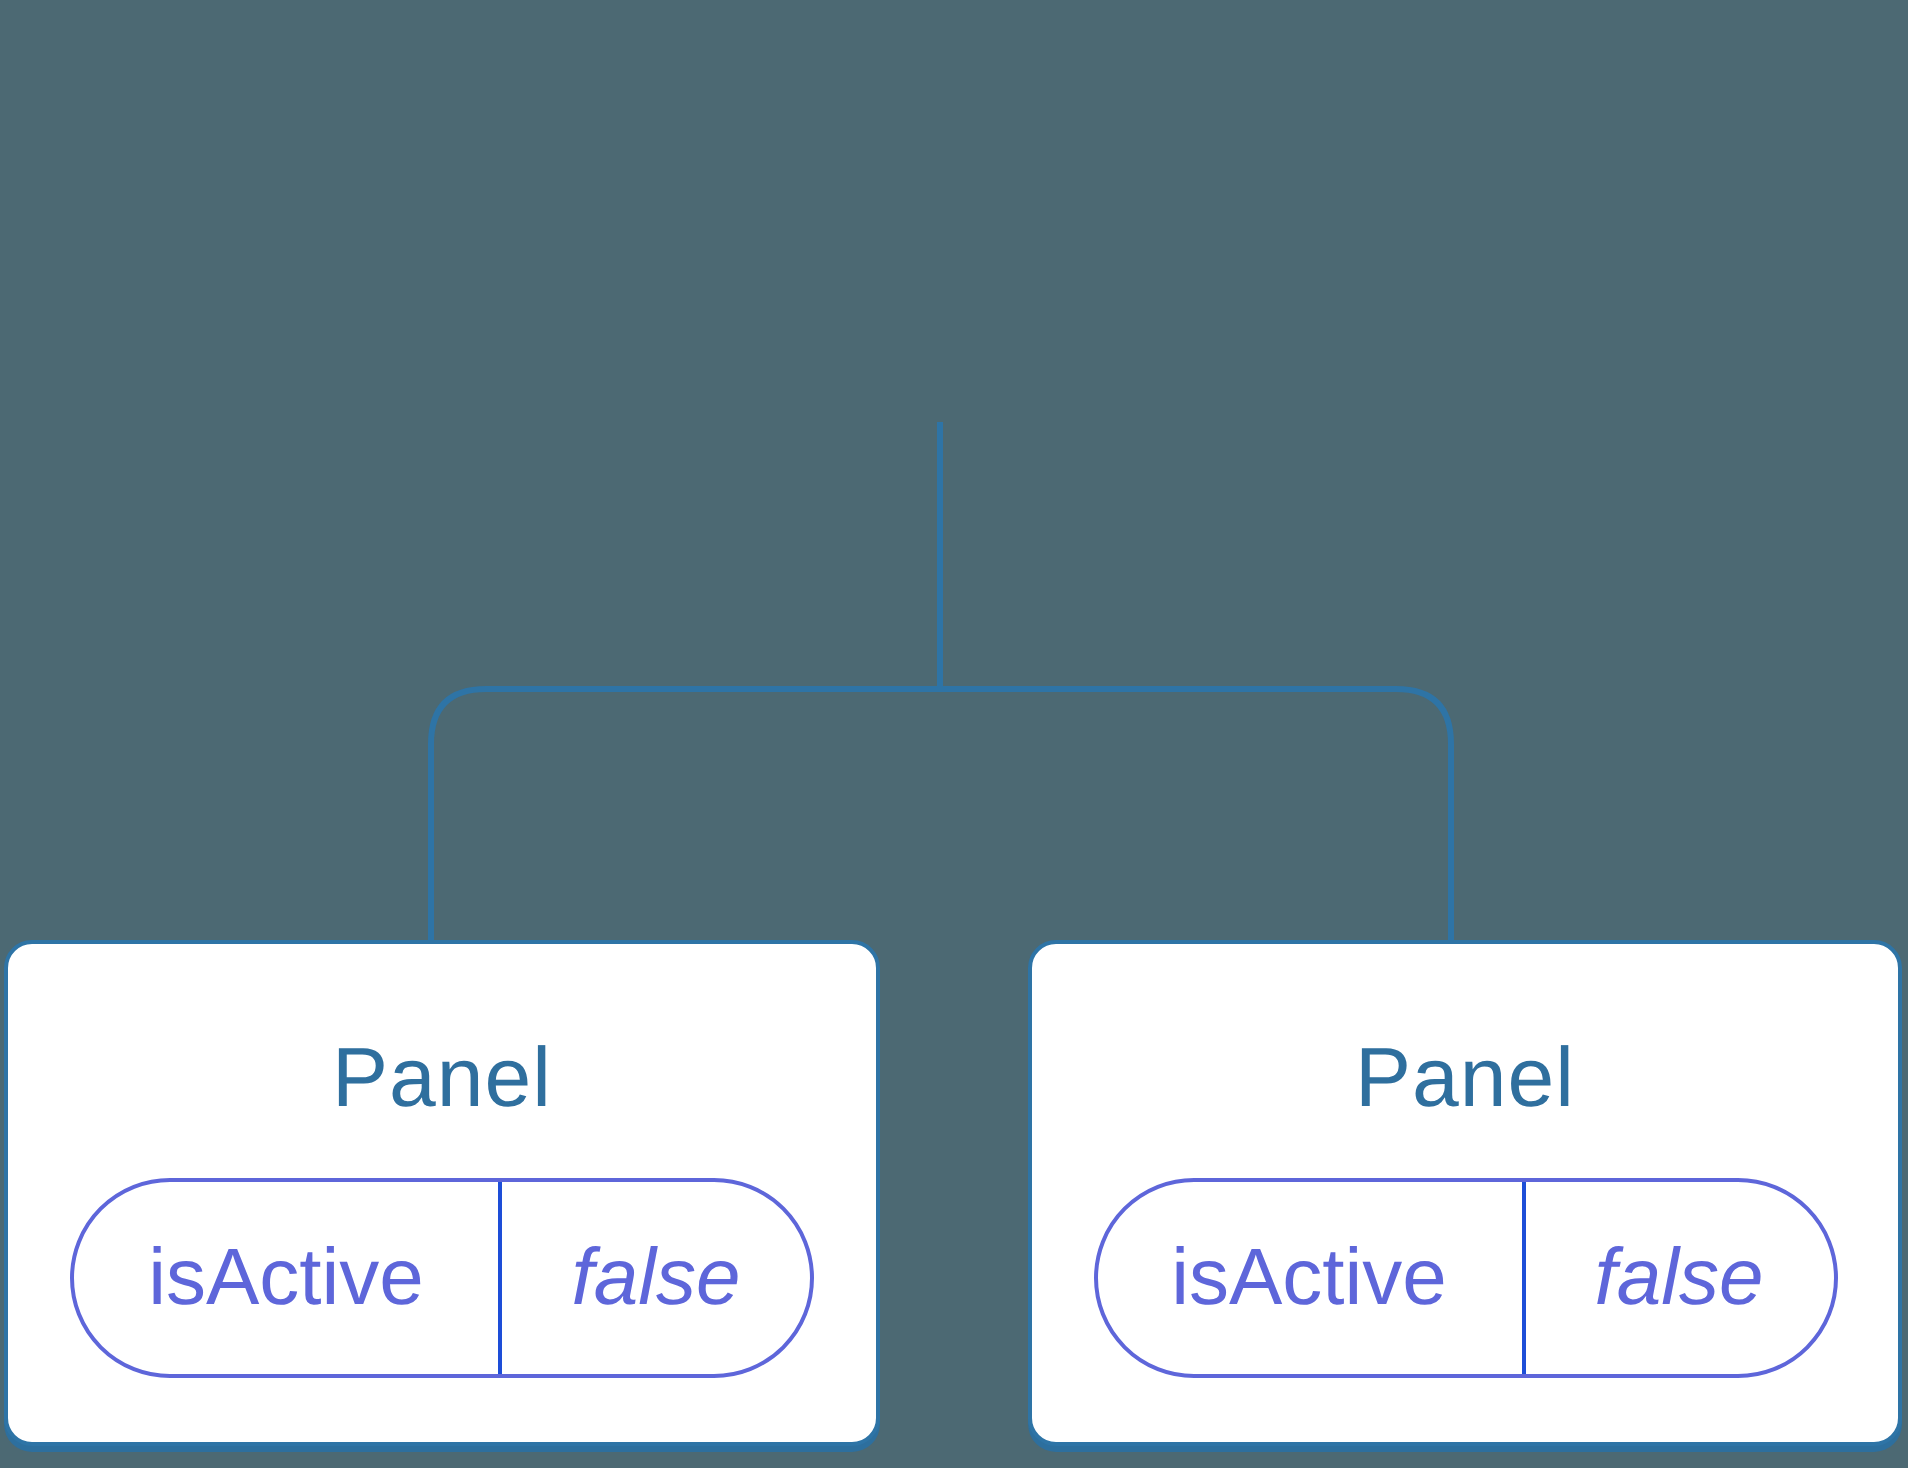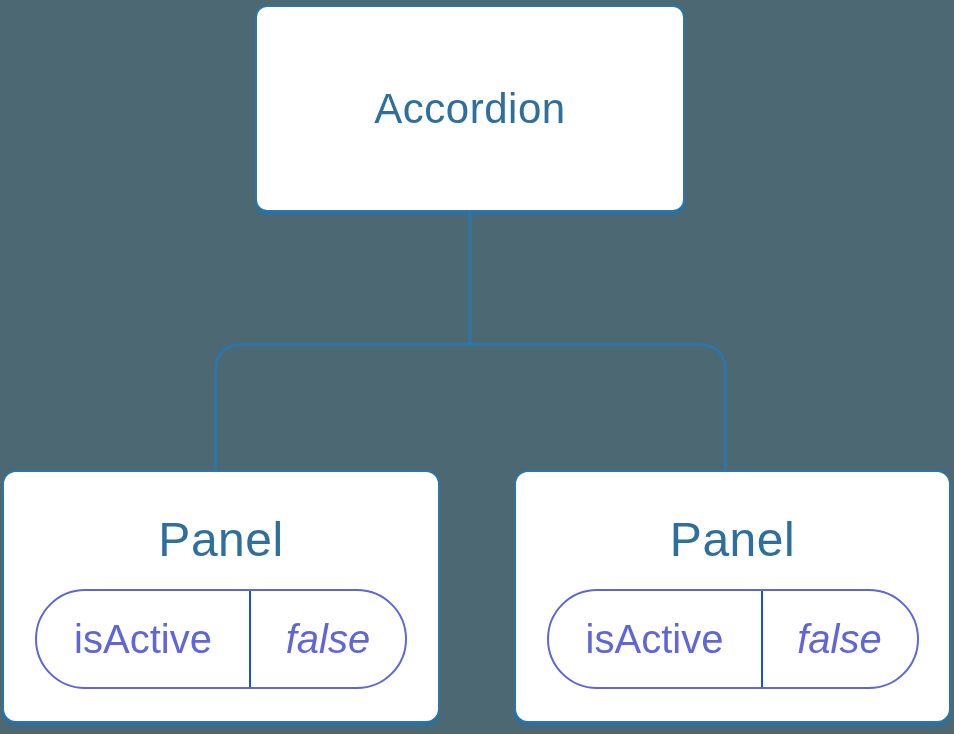--- a/index.html
+++ b/index.html
@@ -59,21 +59,21 @@
     top: 0;
     left: 0;
     right: 0;
     height: 120px;
     padding-top: 14px;
     box-sizing: border-box;
     display: flex;
     align-items: center;
     justify-content: center;
     color: #2F6F9E;
-    font-size: 48px;
+    font-size: 42px;
     font-weight: 500;
     letter-spacing: 0.5px;
   }
   .pill {
     position: absolute;
     top: 117px;
     left: 50%;
     transform: translateX(-50%);
     width: 372px;
     height: 100px;
@@ -99,23 +99,20 @@
   .pill-value {
     flex: 1;
     font-style: italic;
   }
 </style>
 </head>
 <body>
 
 <div class="canvas">
 
-  <div class="node accordion">
-    <span class="node-label">Accordion</span>
-  </div>
 
   <svg class="connector" width="954" height="480" viewBox="0 0 954 480">
     <path d="M470 211 L470 344" stroke-width="3" fill="none" stroke="#2E74A6"></path>
     <path d="M215.5 471 L215.5 372 Q215.5 344.5 243 344.5 L698 344.5 Q725.5 344.5 725.5 372 L725.5 471" stroke-width="3" fill="none" stroke="#2E74A6"></path>
   </svg>
 
   <div class="node panel panel-left">
     <div class="panel-title">Panel</div>
     <div class="pill">
       <div class="pill-cell pill-key">isActive</div>

